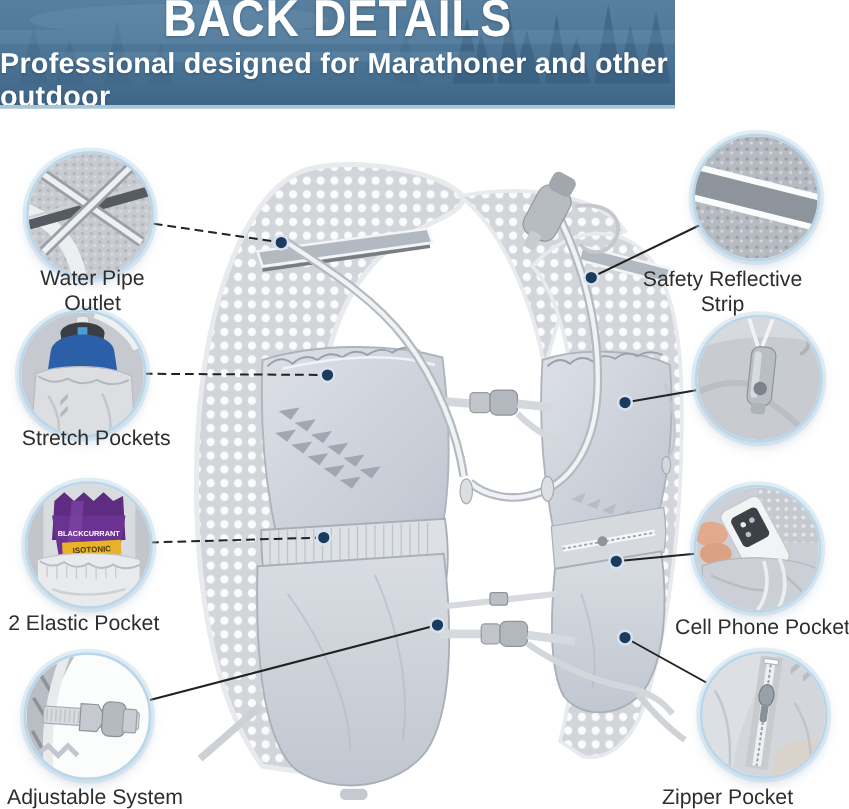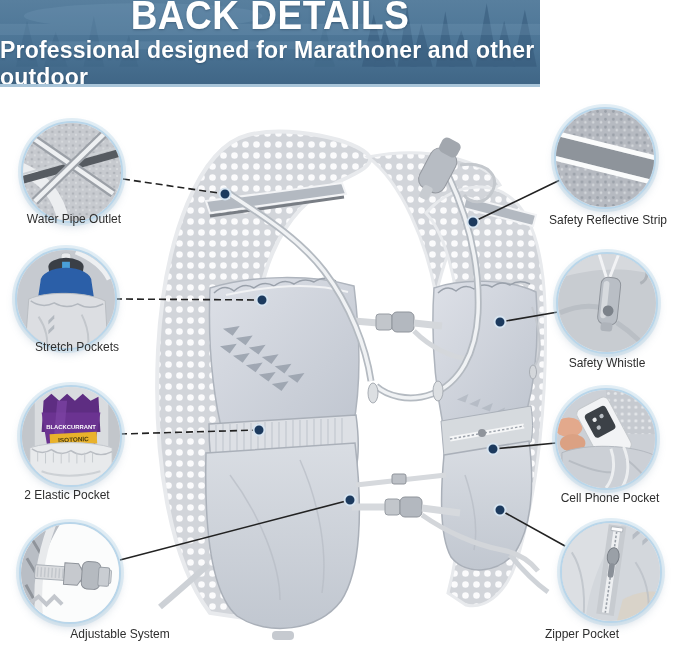--- a/index.html
+++ b/index.html
@@ -15,21 +15,21 @@
                 transform:scaleY(1.12);margin:2px 0 4px 0;text-shadow:0 1px 2px rgba(20,40,60,.35);}
   .banner-sub{color:#fff;font-size:23px;font-weight:bold;letter-spacing:.2px;
               text-shadow:0 1px 2px rgba(20,40,60,.35);}
   
   .vest{position:absolute;left:130px;top:95px;width:420px;height:552px;z-index:1;}
   .connectors{position:absolute;left:0;top:0;width:679px;height:647px;z-index:2;pointer-events:none;}
   .circle{position:absolute;width:102px;height:102px;border-radius:50%;box-sizing:border-box;
           border:2px solid #b9d6ea;overflow:hidden;background:#e9ebee;z-index:3;
           box-shadow:0 0 0 3px rgba(176,208,230,.35),0 4px 9px rgba(110,140,170,.28);}
   .circle svg{display:block;width:100%;height:100%;}
-  .callout-label{position:absolute;z-index:4;font-size:12px;color:#2e2e2e;text-align:center;line-height:1.15;}
+  .callout-label{position:absolute;z-index:4;font-size:17px;color:#2e2e2e;text-align:center;line-height:1.15;}
 </style>
 </head>
 <body>
 
 <div class="page">
 
   <header class="banner">
     <svg viewBox="0 0 679 84" aria-hidden="true">
       <rect x="0" y="0" width="679" height="84" fill="none"></rect>
       <g fill="#35597a" opacity="0.55">
@@ -349,21 +349,20 @@
         <line x1="50" y1="4" x2="50" y2="92" stroke="#eef0f2" stroke-width="7"></line>
         <line x1="50" y1="4" x2="50" y2="92" stroke="#9aa0a8" stroke-width="1.6" stroke-dasharray="2.5 1.8"></line>
         <rect x="44" y="4" width="12" height="4" rx="1" fill="#fdfdfe" stroke="#b3b8be"></rect>
         <ellipse cx="50" cy="34" rx="6" ry="9" fill="#9aa0a7" stroke="#767c84"></ellipse>
         <rect x="47" y="41" width="6" height="15" rx="3" fill="#8a9098"></rect>
       </g>
     </svg>
   </div>
 
   <div class="callout-label" style="left:8px;top:213px;width:132px;">Water Pipe Outlet</div>
-  <div class="callout-label" style="left:538px;top:214px;width:140px;">Safety Reflective Strip</div>
+  <div class="callout-label" style="left:508px;top:214px;width:140px;">Safety Reflective Strip</div>
   <div class="callout-label" style="left:11px;top:341px;width:132px;">Stretch Pockets</div>
-  <div class="callout-label" style="left:541px;top:357px;width:132px;">Safety Whistle</div>
   <div class="callout-label" style="left:1px;top:489px;width:132px;">2 Elastic Pocket</div>
   <div class="callout-label" style="left:536px;top:492px;width:148px;">Cell Phone Pocket</div>
-  <div class="callout-label" style="left:0px;top:628px;width:152px;padding-left:44px;">Adjustable System</div>
+  <div class="callout-label" style="left:0px;top:628px;width:152px;">Adjustable System</div>
   <div class="callout-label" style="left:516px;top:628px;width:132px;">Zipper Pocket</div>
 
 </div>
 
 </body></html>

